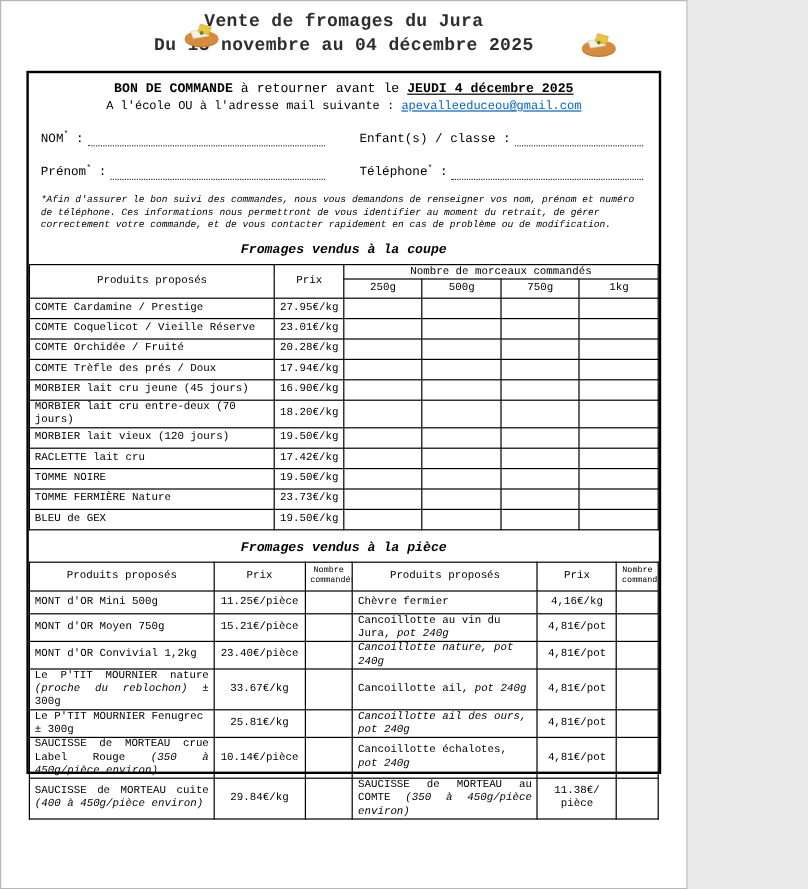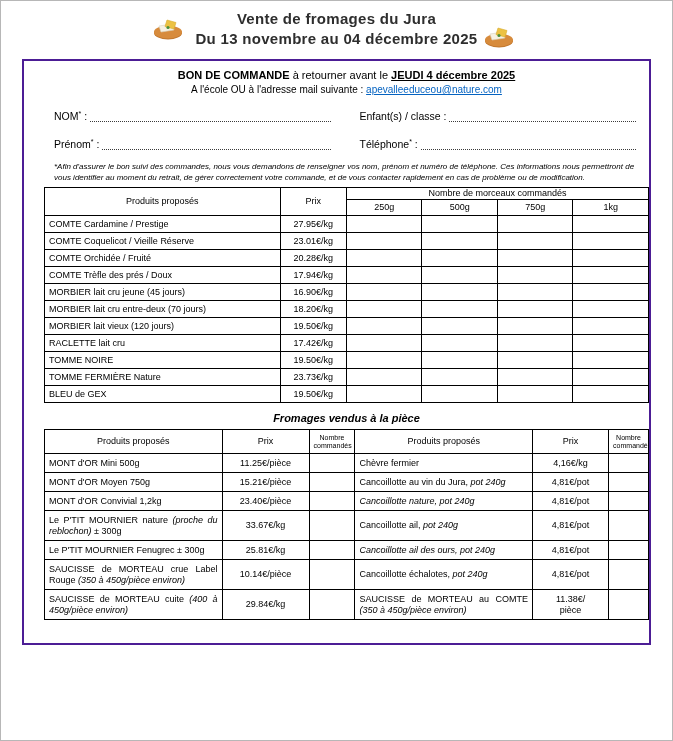--- a/index.html
+++ b/index.html
@@ -1,25 +1,25 @@
 <!DOCTYPE html>
 <html><head>
 <meta charset="utf-8">
 <style>
   html,body{margin:0;padding:0;background:#e9e9e9;}
-  .page{width:673px;height:741px;background:#fff;border:1px solid #b7b7b7;box-sizing:border-box;
-        font-family:Liberation Sans, sans-serif;color:#000;position:relative;overflow:hidden;}
+  .page{width:573px;height:741px;background:#fff;border:1px solid #b7b7b7;box-sizing:border-box;
+        font-family:Liberation Mono, monospace;color:#000;position:relative;overflow:hidden;}
   
   .title{position:relative;text-align:center;padding-top:8px;height:50px;}
   .title-line{font-size:15px;font-weight:600;color:#2e2e2e;letter-spacing:.3px;line-height:20px;}
   .cheese{position:absolute;width:32px;height:25px;}
   .cheese.left{left:151px;top:15px;}
   .cheese.right{left:482px;top:23px;}
   
-  .box{margin:0 21px;border:2px solid #4c1d95;height:586px;box-sizing:border-box;padding-top:7px;background:#fff;padding-left:20px;}
+  .box{margin:0 21px;border:2px solid #000000;height:586px;box-sizing:border-box;padding-top:7px;background:#fff;}
   .order-line{text-align:center;font-size:11px;line-height:14px;}
   .b{font-weight:bold;}
   .bu{font-weight:bold;text-decoration:underline;}
   .mail-line{text-align:center;font-size:10px;line-height:13px;margin-top:1px;}
   .mail-line a{color:#0563c1;text-decoration:underline;cursor:pointer;}
   
   .fields{display:grid;grid-template-columns:1fr 1fr;column-gap:26px;row-gap:13px;
           padding:0 10px;margin-top:13px;font-size:10.5px;}
   .field{display:flex;align-items:flex-end;line-height:15px;}
   .lbl{white-space:nowrap;}
@@ -68,21 +68,21 @@
       <circle cx="16" cy="11.5" r="1.6" fill="#4a8f3a"></circle>
     </svg>
   </div>
 
   <div class="box">
 
     <div class="order-line">
       <span class="b">BON DE COMMANDE</span><span> à retourner avant le </span><span class="bu">JEUDI 4 décembre 2025</span>
     </div>
     <div class="mail-line">
-      <span>A l'école OU à l'adresse mail suivante : </span><a>apevalleeduceou@nature.com</a>
+      <span>A l'école OU à l'adresse mail suivante : </span><a>apevalleeduceou@gmail.com</a>
     </div>
 
     <div class="fields">
       <div class="field">
         <span class="lbl"><span>NOM</span><sup>*</sup><span> :</span></span>
         <span class="dots"></span>
       </div>
       <div class="field">
         <span class="lbl"><span>Enfant(s) / classe</span><sup></sup><span> :</span></span>
         <span class="dots"></span>
@@ -92,20 +92,21 @@
         <span class="dots"></span>
       </div>
       <div class="field">
         <span class="lbl"><span>Téléphone</span><sup>*</sup><span> :</span></span>
         <span class="dots"></span>
       </div>
     </div>
 
     <div class="note">*Afin d'assurer le bon suivi des commandes, nous vous demandons de renseigner vos nom, prénom et numéro de téléphone. Ces informations nous permettront de vous identifier au moment du retrait, de gérer correctement votre commande, et de vous contacter rapidement en cas de problème ou de modification.</div>
 
+    <div class="sec-title">Fromages vendus à la coupe</div>
     <table>
       <colgroup>
           <col style="width:39%">
           <col style="width:11%">
           <col style="width:12.5%">
           <col style="width:12.5%">
           <col style="width:12.5%">
           <col style="width:12.5%">
         </colgroup>
       <tbody>

